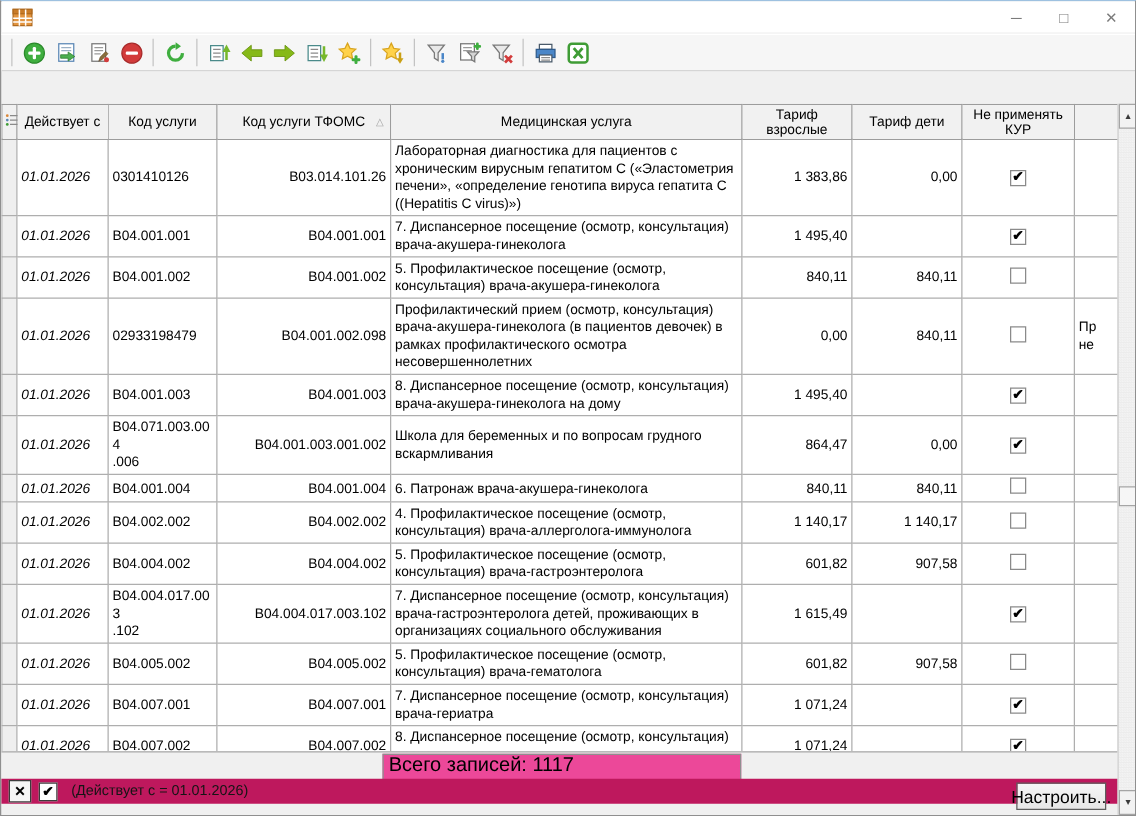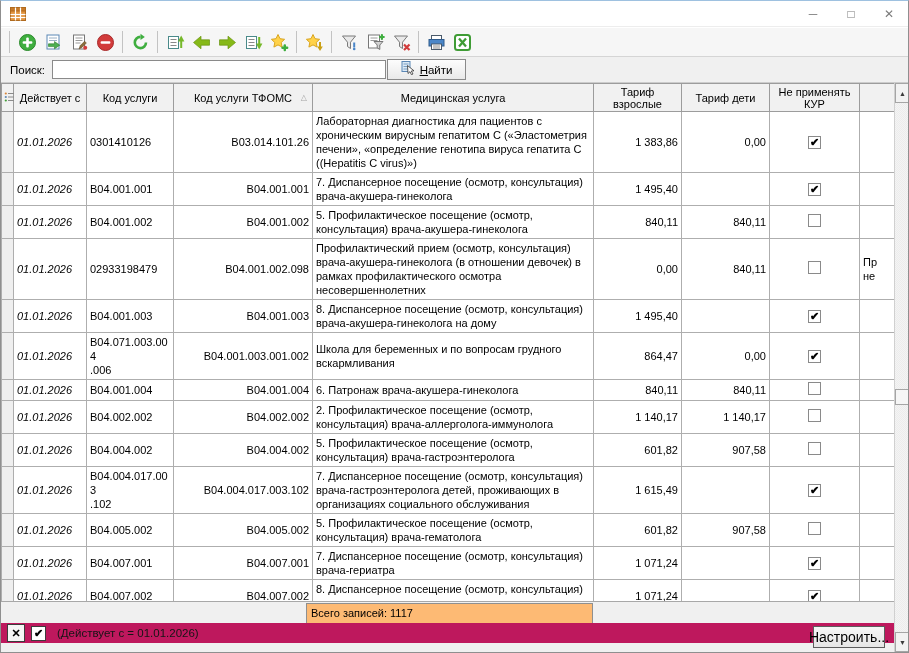--- a/index.html
+++ b/index.html
@@ -50,22 +50,22 @@
   .c-num { text-align:right; padding-right:5px; }
   .c-kur { text-align:center; }
   .c-extra { white-space:pre-wrap; padding:2px; }
   .sort-glyph { position:absolute; right:5px; top:9px; font-size:8px; color:#a5a5a5; }
   .cb { width:13px; height:13px; border:1px solid #8a8a8a; background:#fff; display:inline-flex;
     align-items:center; justify-content:center; }
   .cb.checked::after { content:"✔"; font-size:11px; font-weight:bold; color:#000; line-height:11px; }
   
   .statusrow { position:absolute; top:600px; left:0; width:893px; height:22px; background:#f0f0f0;
     border-top:1px solid #a8a8a8; }
-  .total-box { position:absolute; left:305px; top:1px; width:287px; height:35px; background:#fdba74;
-    border:1px solid #8f8f8f; font-size:11px; line-height:18px; padding-left:4px; color:#000; }
+  .total-box { position:absolute; left:305px; top:1px; width:287px; height:35px; background:#ec4899;
+    border:1px solid #8f8f8f; font-size:16px; line-height:18px; padding-left:4px; color:#000; }
   
   .footer { position:absolute; top:622px; left:0; width:893px; height:20px; background:#be185d;
     display:flex; align-items:center; padding-left:6px; }
   .fx-btn { width:18px; height:18px; background:#f5f5f5; border:1px solid #3c3c3c;
     display:flex; align-items:center; justify-content:center; }
   .fx-btn::after { content:"✕"; font-size:11px; font-weight:bold; color:#000; }
   .f-cb { width:15px; height:15px; margin-left:6px; background:#fff; border:1px solid #3c3c3c;
     display:flex; align-items:center; justify-content:center; }
   .f-cb.checked::after { content:"✔"; font-size:11px; font-weight:bold; color:#000; }
   .f-text { margin-left:11px; font-size:11.5px; color:#151515; }
@@ -259,36 +259,20 @@
       <div class="tb-btn">
         <span class="tb-ic">
           <svg width="19" height="19" viewBox="0 0 19 19">
             <rect x="2" y="2" width="15" height="15" rx="2.5" fill="#fff" stroke="#3f9c35" stroke-width="2"></rect>
             <path d="M6 5.5 L13 13.5 M13 5.5 L6 13.5" stroke="#3f9c35" stroke-width="2.3"></path>
           </svg>
         </span>
       </div>
     </div>
 
-  <div class="searchbar">
-    <span class="search-label">Поиск:</span>
-    <input class="search-input" type="text" value="" style="">
-    <div class="find-btn">
-      <span class="find-icon">
-        <svg width="15" height="15" viewBox="0 0 15 15">
-          <rect x="1" y="1.5" width="8" height="10" fill="#dce9f5" stroke="#5b87b5"></rect>
-          <line x1="2.5" y1="4" x2="7.5" y2="4" stroke="#7aa0c5"></line>
-          <line x1="2.5" y1="6.5" x2="7.5" y2="6.5" stroke="#7aa0c5"></line>
-          <line x1="2.5" y1="9" x2="7.5" y2="9" stroke="#7aa0c5"></line>
-          <polygon points="6.5,5.5 13,10.8 10.3,11 12,14 10.4,14.6 9,11.7 7,13.5" fill="#fff" stroke="#333" stroke-width="0.8"></polygon>
-        </svg>
-      </span>
-      <span class="find-label">Найти</span>
-    </div>
-  </div>
 
   <div class="grid-wrap">
     <table class="grid">
       <colgroup>
         <col style="width:12px">
           <col style="width:73px">
           <col style="width:87px">
           <col style="width:139px">
         <col style="width:281px">
           <col style="width:88px">
@@ -355,21 +339,21 @@
             <td class="c-num">840,11</td>
             <td class="c-num">840,11</td>
             <td class="c-kur"><div class="cb"></div></td>
             <td class="c-extra"></td>
           </tr>
           <tr>
             <td class="c-sel"></td>
             <td class="c-date">01.01.2026</td>
             <td class="c-code">02933198479</td>
             <td class="c-tfoms">B04.001.002.098</td>
-            <td class="c-service">Профилактический прием (осмотр, консультация) врача-акушера-гинеколога (в отношении девочек) в рамках профилактического осмотра несовершеннолетних</td>
+            <td class="c-service">Профилактический прием (осмотр, консультация) врача-акушера-гинеколога (в пациентов девочек) в рамках профилактического осмотра несовершеннолетних</td>
             <td class="c-num">0,00</td>
             <td class="c-num">840,11</td>
             <td class="c-kur"><div class="cb"></div></td>
             <td class="c-extra">Пр
 не</td>
           </tr>
           <tr>
             <td class="c-sel"></td>
             <td class="c-date">01.01.2026</td>
             <td class="c-code">B04.001.003</td>
@@ -401,21 +385,21 @@
             <td class="c-num">840,11</td>
             <td class="c-num">840,11</td>
             <td class="c-kur"><div class="cb"></div></td>
             <td class="c-extra"></td>
           </tr>
           <tr>
             <td class="c-sel"></td>
             <td class="c-date">01.01.2026</td>
             <td class="c-code">B04.002.002</td>
             <td class="c-tfoms">B04.002.002</td>
-            <td class="c-service">2. Профилактическое посещение (осмотр, консультация) врача-аллерголога-иммунолога</td>
+            <td class="c-service">4. Профилактическое посещение (осмотр, консультация) врача-аллерголога-иммунолога</td>
             <td class="c-num">1 140,17</td>
             <td class="c-num">1 140,17</td>
             <td class="c-kur"><div class="cb"></div></td>
             <td class="c-extra"></td>
           </tr>
           <tr>
             <td class="c-sel"></td>
             <td class="c-date">01.01.2026</td>
             <td class="c-code">B04.004.002</td>
             <td class="c-tfoms">B04.004.002</td>

